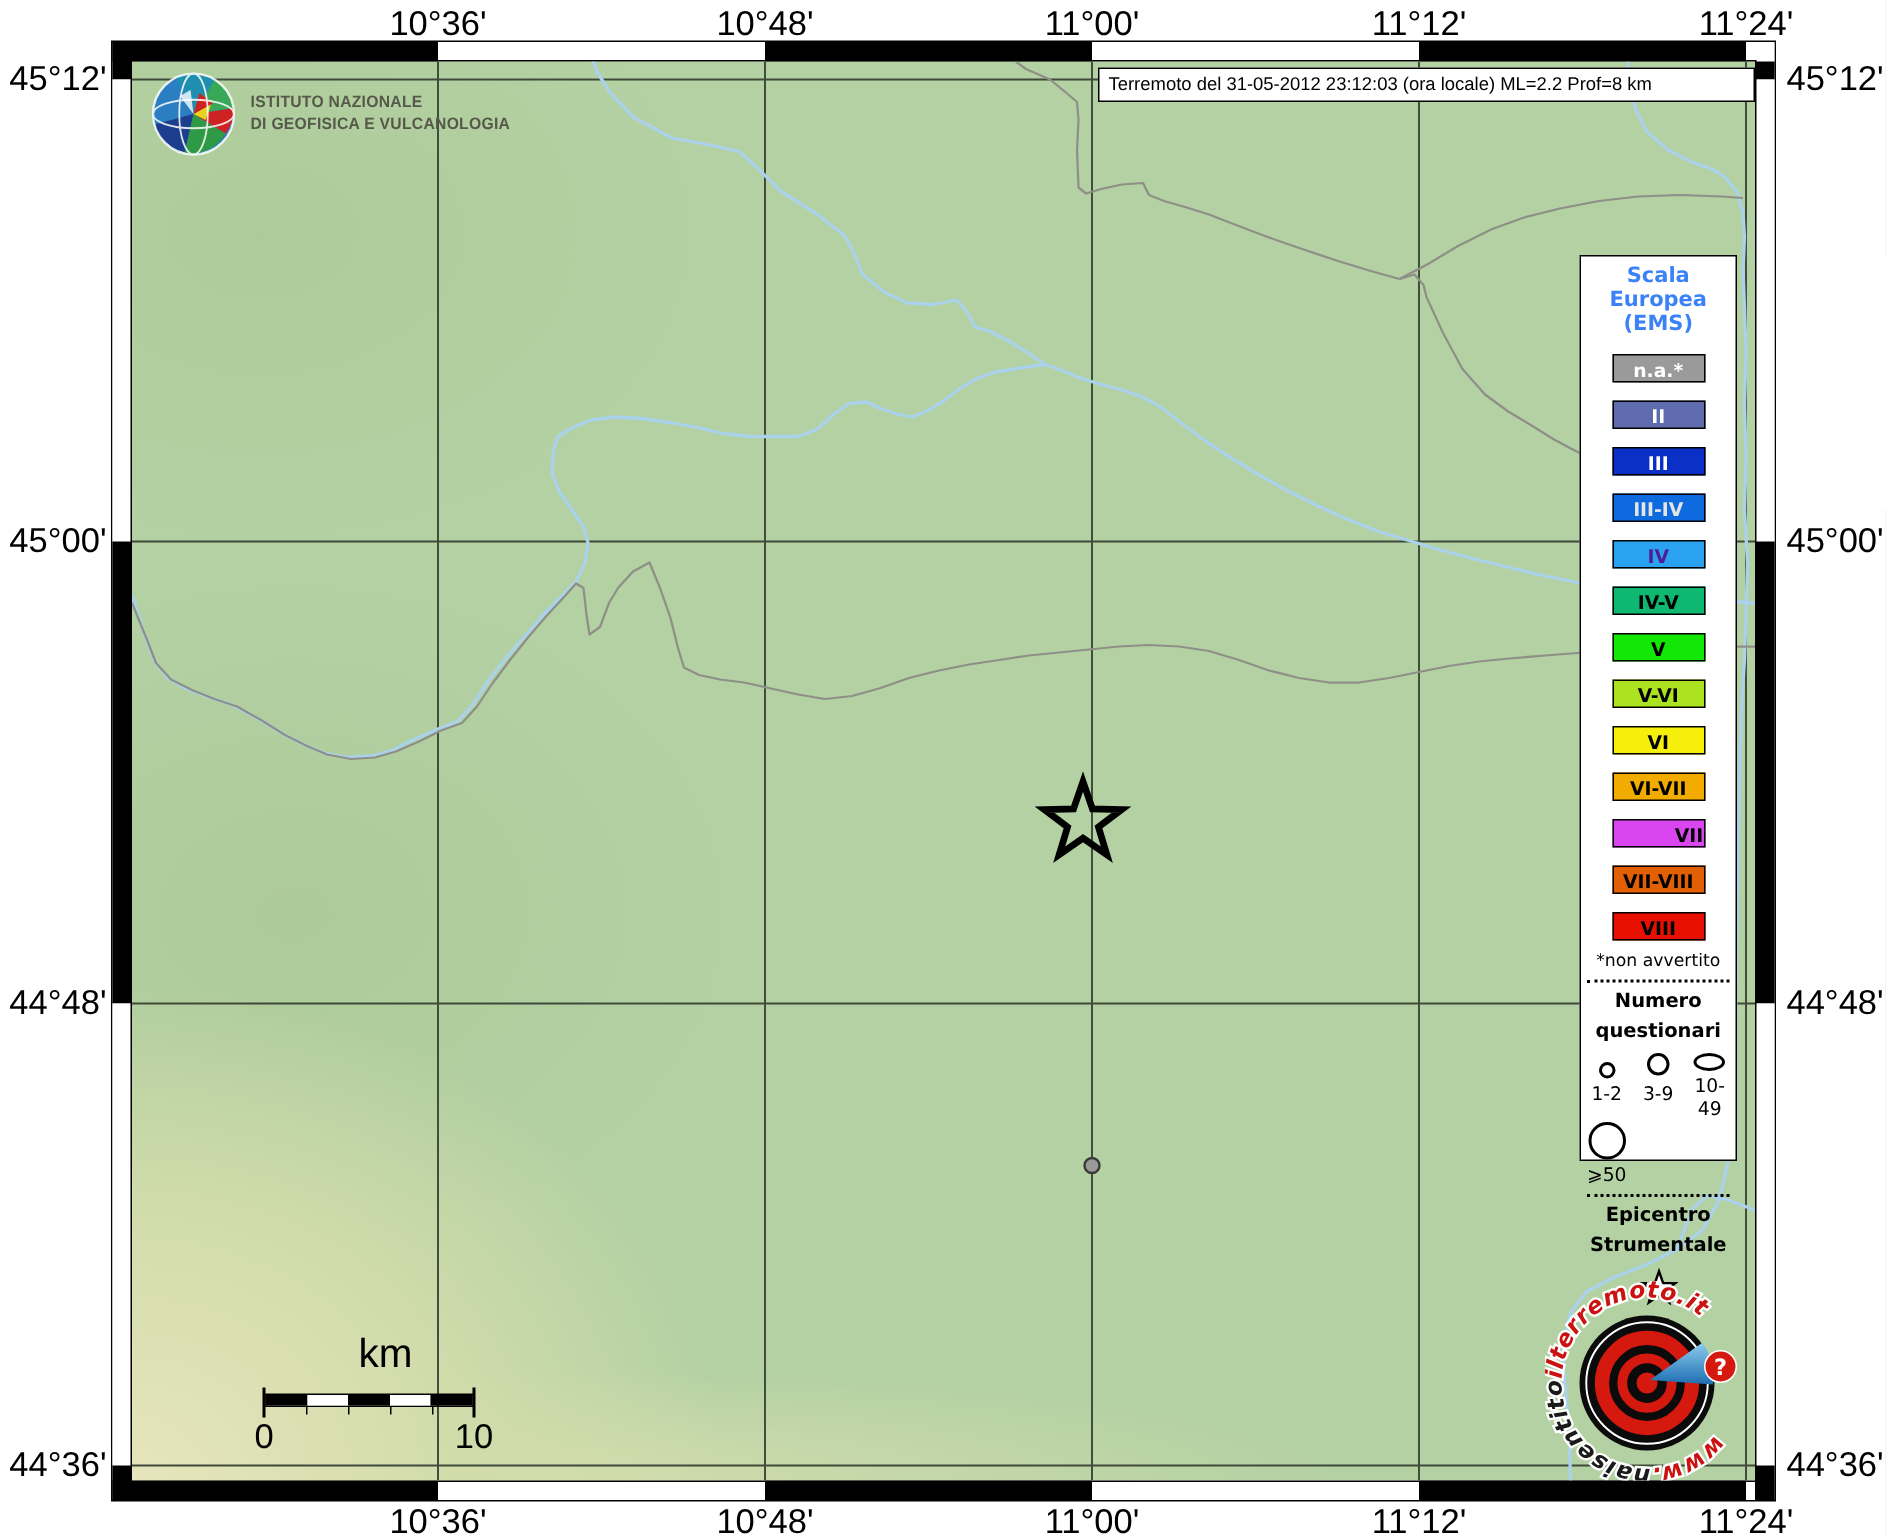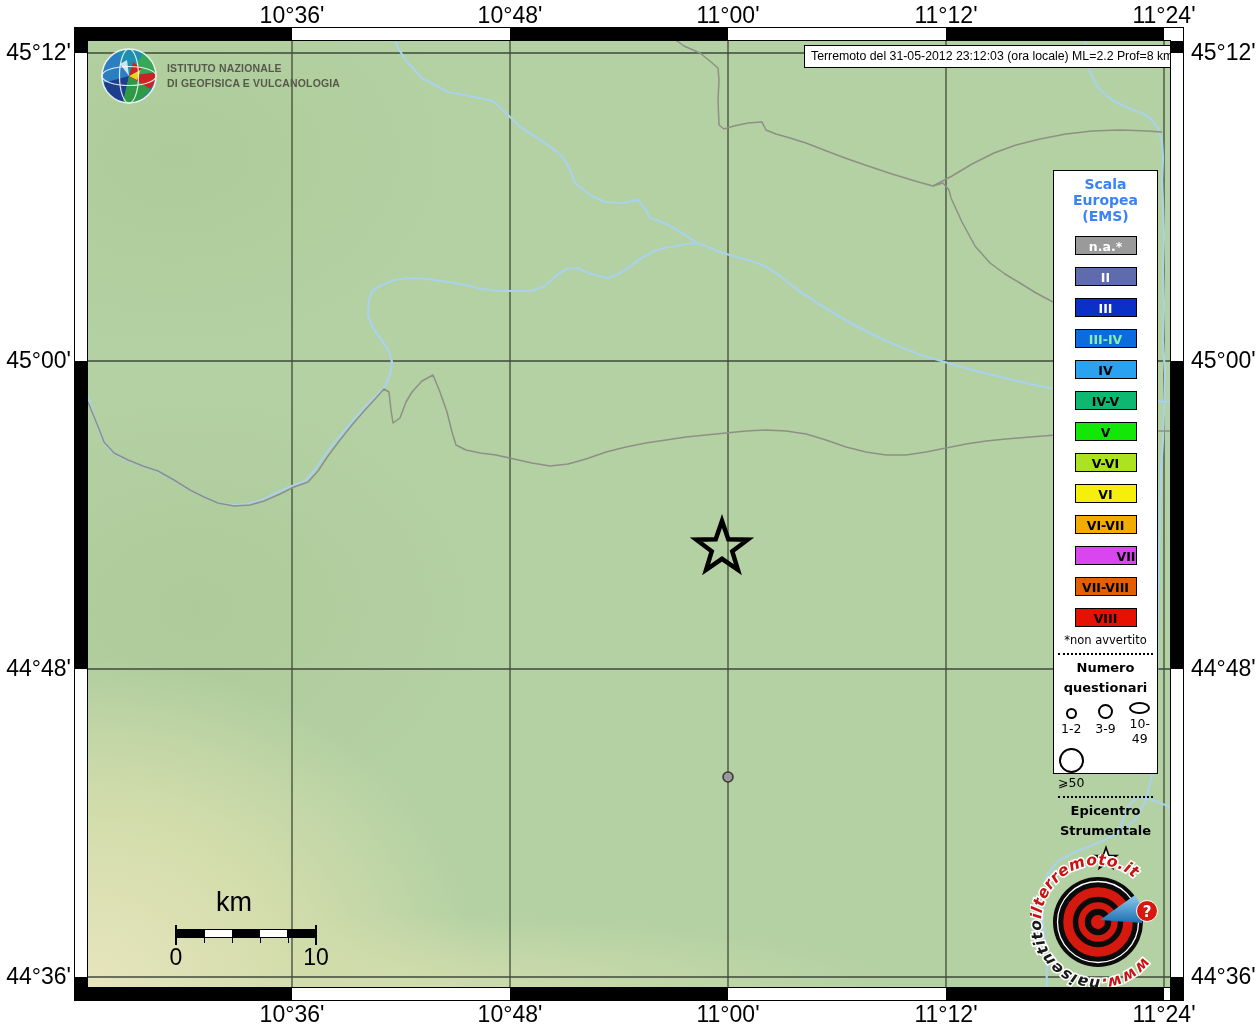--- a/index.html
+++ b/index.html
@@ -18,41 +18,41 @@
   #inner{position:absolute;left:13px;top:13px;width:1082px;height:946px;outline:1px solid #000;
     background-color:#b4d1a3;
     background-image:
       radial-gradient(560px 470px at 0px 946px, #e7e5bd 0%, #d2dcab 38%, rgba(210,220,170,0) 70%),
       radial-gradient(760px 100px at 22% 100%, rgba(226,227,178,.7), rgba(226,227,178,0) 75%),
       radial-gradient(420px 320px at 10% 60%, rgba(164,192,142,.40), rgba(164,192,142,0) 70%),
       radial-gradient(420px 300px at 8% 12%, rgba(166,196,144,.45), rgba(166,196,144,0) 70%);
     overflow:hidden;}
   #map-svg{position:absolute;left:0;top:0;}
   
-  #titlebox{position:absolute;left:716px;top:4px;width:438px;background:#fff;border:1px solid #000;
+  #titlebox{position:absolute;left:644px;top:4px;width:438px;background:#fff;border:1px solid #000;
     padding:3px 6px;z-index:5;box-sizing:border-box;}
   #titlebox .tline{font-size:12.3px;line-height:14.7px;color:#000;white-space:nowrap;}
   
   #legend{position:absolute;left:965px;top:129px;width:105px;height:604px;background:#fff;
     border:1px solid #000;z-index:5;box-sizing:border-box;text-align:center;
     font-family:"DejaVu Sans",sans-serif;padding-top:5px;}
   .lg-title{font-size:14px;font-weight:bold;line-height:16px;color:#3b82f6;}
   #chips{margin-top:5px;}
   .chip{width:62px;height:19px;line-height:19px;margin:12px auto 5px auto;border:1px solid #000;
     font-size:12.5px;font-weight:bold;box-sizing:border-box;}
   .lg-foot{font-size:11.5px;margin-top:6px;color:#000;}
   .lg-div{border-top:2px dotted #000;width:92%;margin:6px auto 0 auto;height:0;}
   .lg-sub{font-size:13px;font-weight:bold;line-height:20px;margin-top:3px;color:#000;}
   #qcircles{display:grid;grid-template-columns:1fr 1fr 1fr;margin-top:4px;}
   .qcell{display:flex;flex-direction:column;align-items:center;justify-content:flex-end;}
   .qcirc{border:2px solid #000;border-radius:50%;background:#fff;box-sizing:content-box;}
   .qlab{font-size:12.5px;margin-top:2px;color:#000;}
   #legend-star{margin-top:4px;}
   
-  #scalebar .sb-km{position:absolute;left:76px;top:846px;width:140px;text-align:center;
+  #scalebar .sb-km{position:absolute;left:99px;top:846px;width:140px;text-align:center;
     font-size:27px;color:#000;}
   #sb-bar{position:absolute;left:88px;top:888px;width:140px;height:9px;border:1px solid #000;
     box-sizing:border-box;display:flex;}
   .sb-seg{height:100%;}
   .sb-tick{position:absolute;background:#000;}
   .sb-num{position:absolute;width:40px;text-align:center;font-size:23px;color:#000;top:903px;}
   
   #ingv{position:absolute;left:12px;top:6px;display:flex;z-index:4;}
   #ingv-text{margin-left:9px;margin-top:14px;font-size:11px;font-weight:bold;color:#56584a;
     line-height:15px;letter-spacing:.2px;transform:scaleX(.95);transform-origin:left;}
@@ -181,41 +181,41 @@
       </div>
 
       <div id="legend">
         <div class="lg-title">Scala</div>
         <div class="lg-title">Europea</div>
         <div class="lg-title">(EMS)</div>
         <div id="chips">
             <div class="chip" style="background: rgb(154, 154, 154); color: rgb(255, 255, 255);">n.a.*</div>
             <div class="chip" style="background: rgb(94, 108, 174); color: rgb(255, 255, 255);">II</div>
             <div class="chip" style="background: rgb(10, 48, 200); color: rgb(255, 255, 255);">III</div>
-            <div class="chip" style="background: rgb(13, 106, 223); color: #86efac;">III-IV</div>
-            <div class="chip" style="background: rgb(42, 162, 239); color: #000000;">IV</div>
+            <div class="chip" style="background: rgb(13, 106, 223); color: #e5e5e5;">III-IV</div>
+            <div class="chip" style="background: rgb(42, 162, 239); color: #4c1d95;">IV</div>
             <div class="chip" style="background: rgb(14, 184, 112); color: rgb(0, 0, 0);">IV-V</div>
             <div class="chip" style="background: rgb(18, 231, 5); color: rgb(0, 0, 0);">V</div>
             <div class="chip" style="background: rgb(171, 227, 32); color: rgb(0, 0, 0);">V-VI</div>
             <div class="chip" style="background: rgb(246, 239, 12); color: rgb(0, 0, 0);">VI</div>
             <div class="chip" style="background: rgb(242, 172, 0); color: rgb(0, 0, 0);">VI-VII</div>
             <div class="chip" style="background: #d946ef; color: rgb(0, 0, 0); text-align: right;">VII</div>
             <div class="chip" style="background: rgb(226, 95, 4); color: rgb(0, 0, 0);">VII-VIII</div>
             <div class="chip" style="background: rgb(232, 16, 0); color: rgb(0, 0, 0);">VIII</div>
           </div>
         <div class="lg-foot">*non avvertito</div>
         <div class="lg-div"></div>
         <div class="lg-sub">Numero</div>
         <div class="lg-sub" style="margin-top:0;">questionari</div>
         <div id="qcircles">
             <div class="qcell" style="height: 34px;">
               <div class="qcirc" style="width: 7px; height: 7px;"></div>
               <div class="qlab">1-2</div>
             </div>
-            <div class="qcell" style="height: 34px;">
+            <div class="qcell" style="height: 34px; justify-content: space-between;">
               <div class="qcirc" style="width: 11px; height: 11px;"></div>
               <div class="qlab">3-9</div>
             </div>
             <div class="qcell" style="height: 44px;">
               <div class="qcirc" style="width: 17px; height: 17px;"></div>
               <div class="qlab">10-49</div>
             </div>
             <div class="qcell" style="height: 44px;">
               <div class="qcirc" style="width: 21px; height: 21px;"></div>
               <div class="qlab">⩾50</div>

